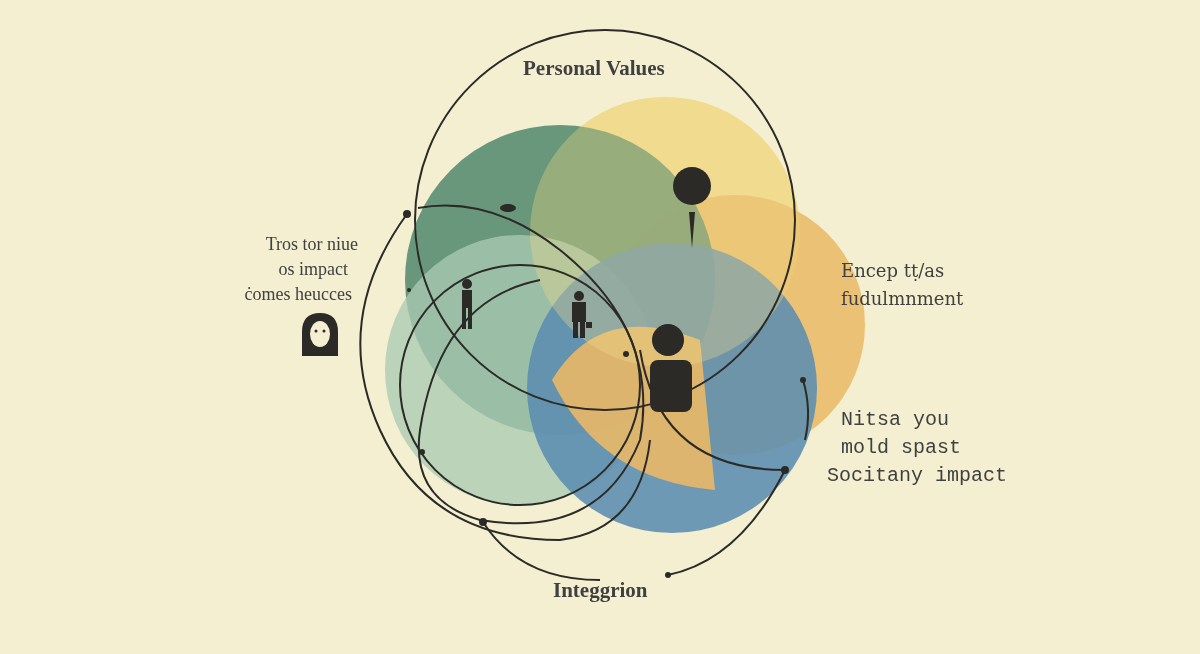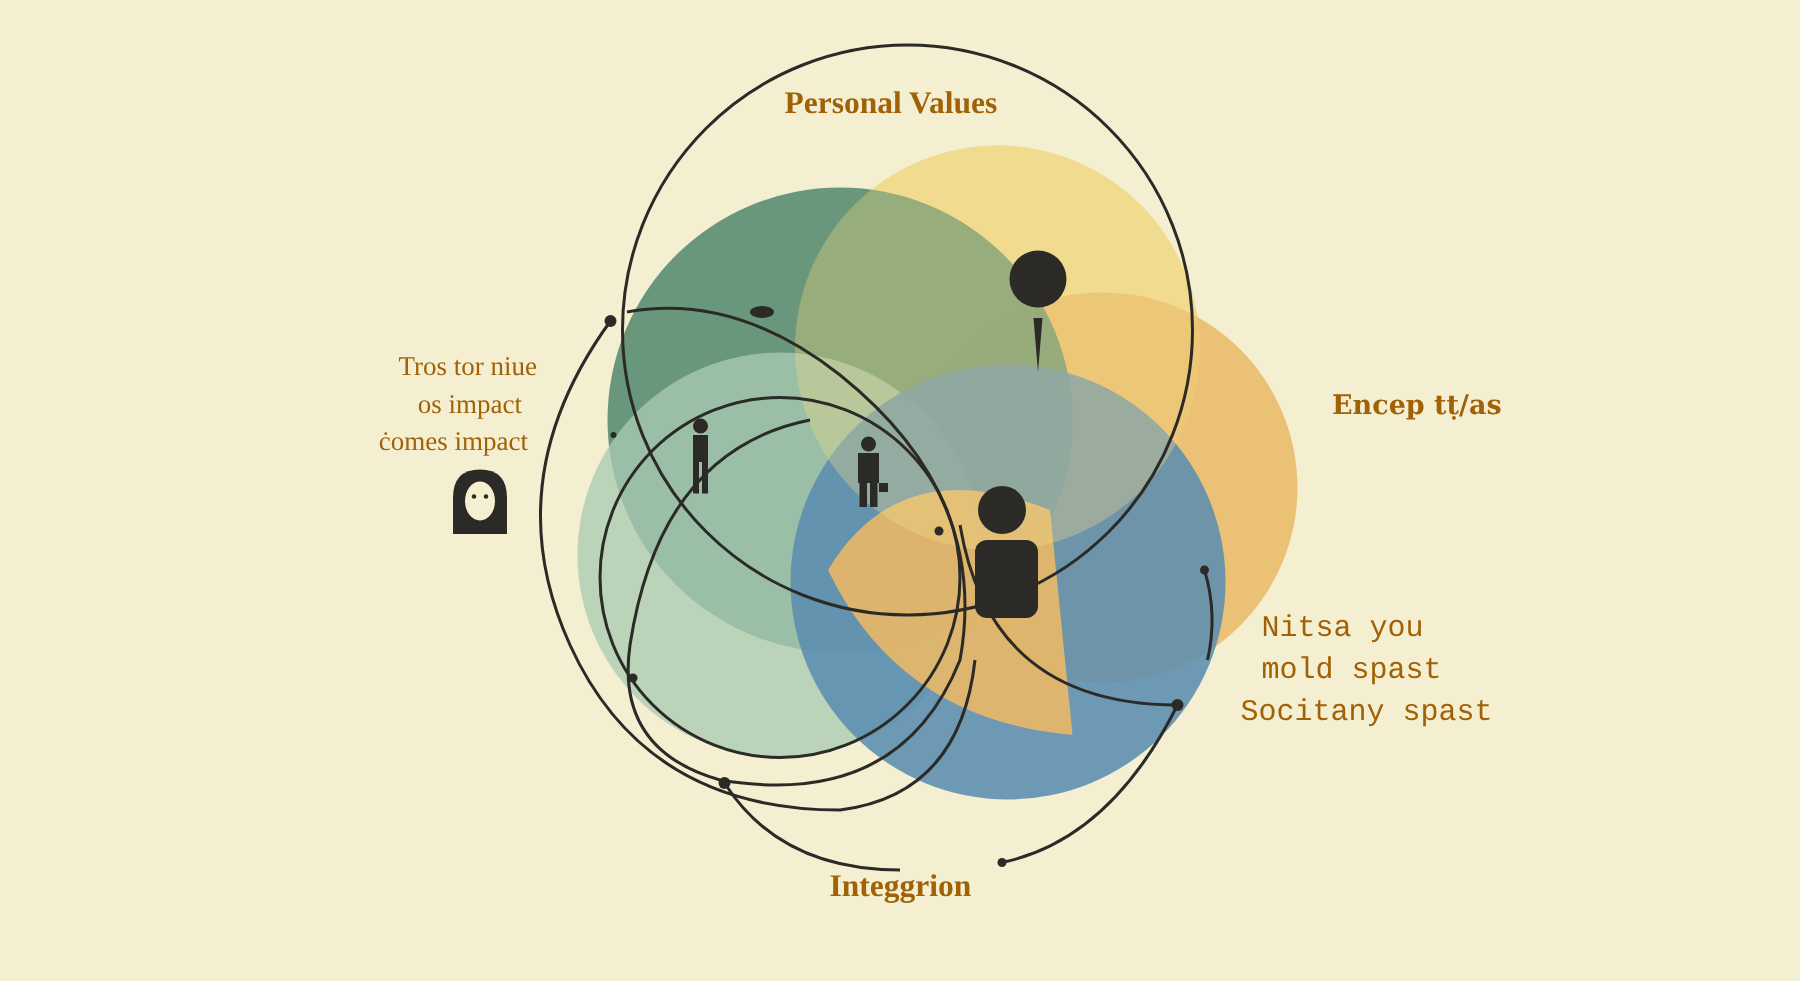--- a/index.html
+++ b/index.html
@@ -1,18 +1,18 @@
 <!DOCTYPE html>
 <html><head>
   <meta charset="utf-8">
   <style>
     html, body { margin:0; padding:0; }
     body { width:1200px; height:654px; background:#f5efd2; overflow:hidden; position:relative; font-family:"DejaVu Serif", serif; }
     #canvas { position:absolute; left:0; top:0; width:1200px; height:654px; }
-    .label { position:absolute; color:#a16207; white-space:nowrap; }
+    .label { position:absolute; color:#404040; white-space:nowrap; }
     .title { font-family:"Liberation Serif", serif; font-weight:bold; font-size:21px; }
     .side { font-family:"Liberation Serif", serif; font-size:18px; line-height:25px; }
     .right { font-family:"DejaVu Serif", serif; font-size:18px; line-height:28px; }
     .right2 { font-family:Liberation Mono, monospace; font-size:20px; line-height:28px; }
   </style>
 </head>
 <body>
 
 <svg id="canvas" viewBox="0 0 1200 654" xmlns="http://www.w3.org/2000/svg">
 
@@ -76,24 +76,25 @@
     <circle cx="324" cy="331" r="1.5" fill="#2b2a26"></circle>
   </g>
 </svg>
 
 <div class="label title" style="left:523px; top:56px;">Personal Values</div>
 <div class="label title" style="left:553px; top:578px;text-align:center;">Integgrion</div>
 
 <div class="label side" style="left:238px; top:232px; text-align:right; width:120px;">
   <div style="padding-right:0">Tros tor niue</div>
   <div style="padding-right:10px">os impact</div>
-  <div style="padding-right:6px">ċomes impact</div>
+  <div style="padding-right:6px">ċomes heucces</div>
 </div>
 
-<div class="label right" style="left:888px; top:257px;font-weight:bold;">
+<div class="label right" style="left:841px; top:257px;">
   <div>Encep tṭ/as</div>
+  <div>fudulmnment</div>
 </div>
 
 <div class="label right2" style="left:827px; top:406px;">
   <div style="padding-left:14px">Nitsa you</div>
   <div style="padding-left:14px">mold spast</div>
-  <div>Socitany spast</div>
+  <div>Socitany impact</div>
 </div>
 
 </body></html>

